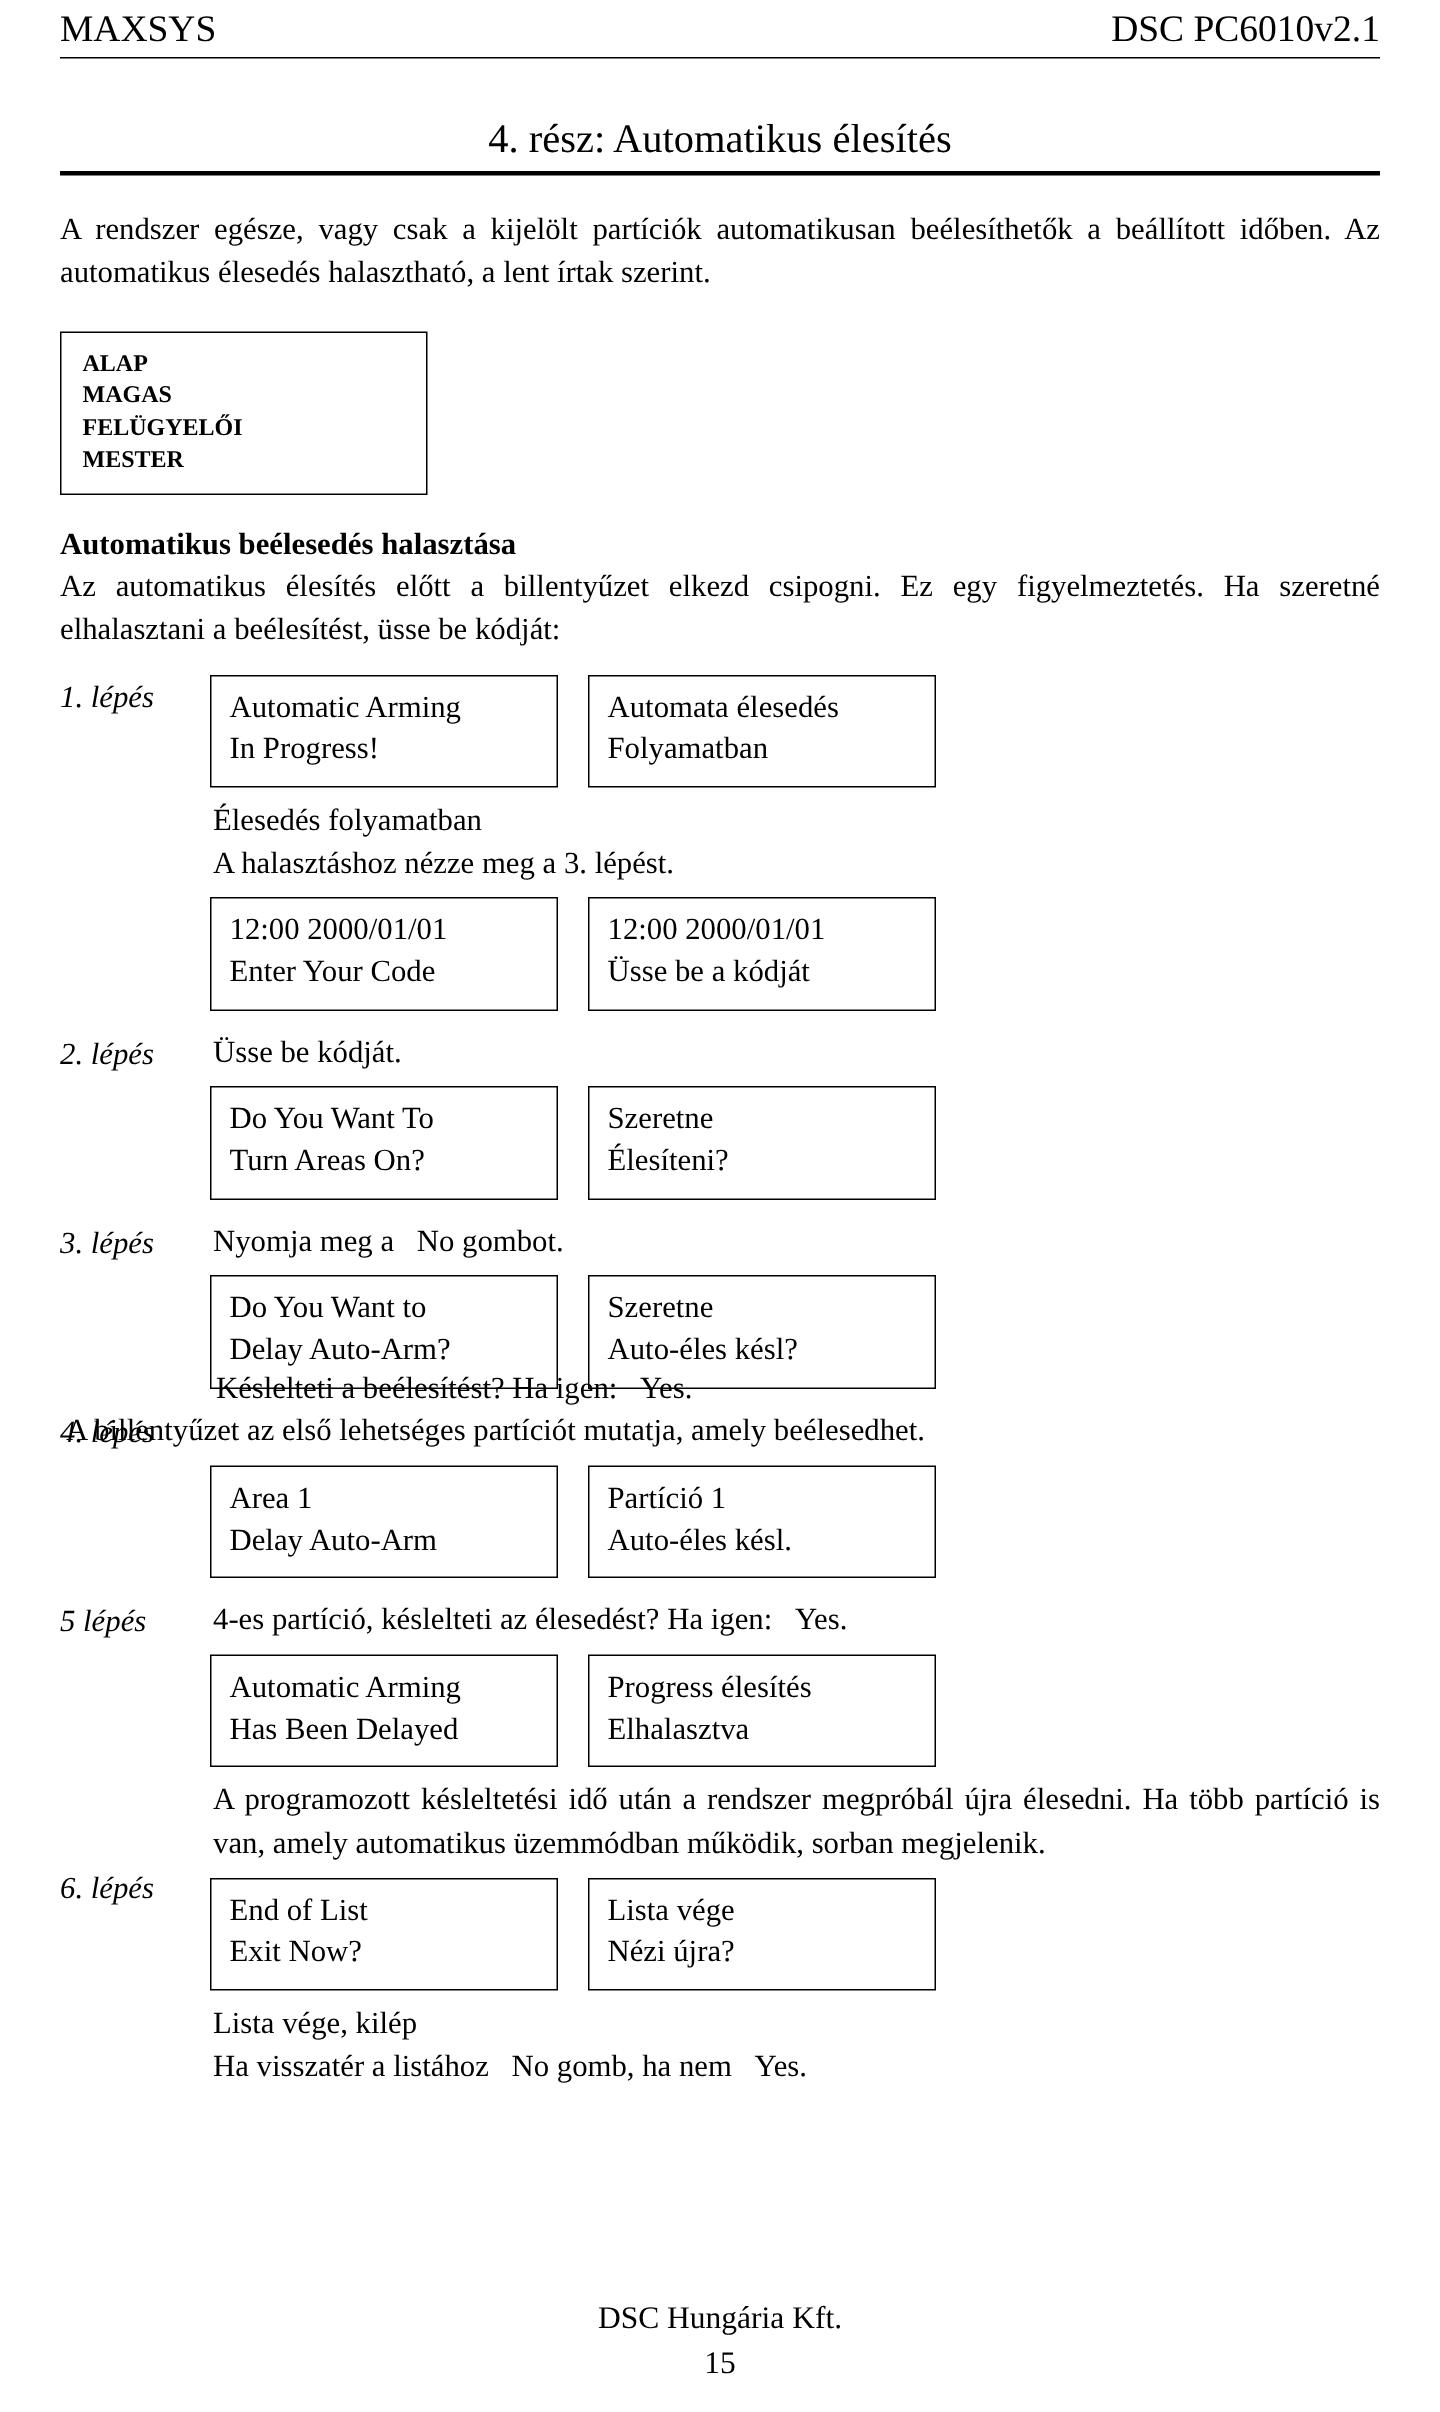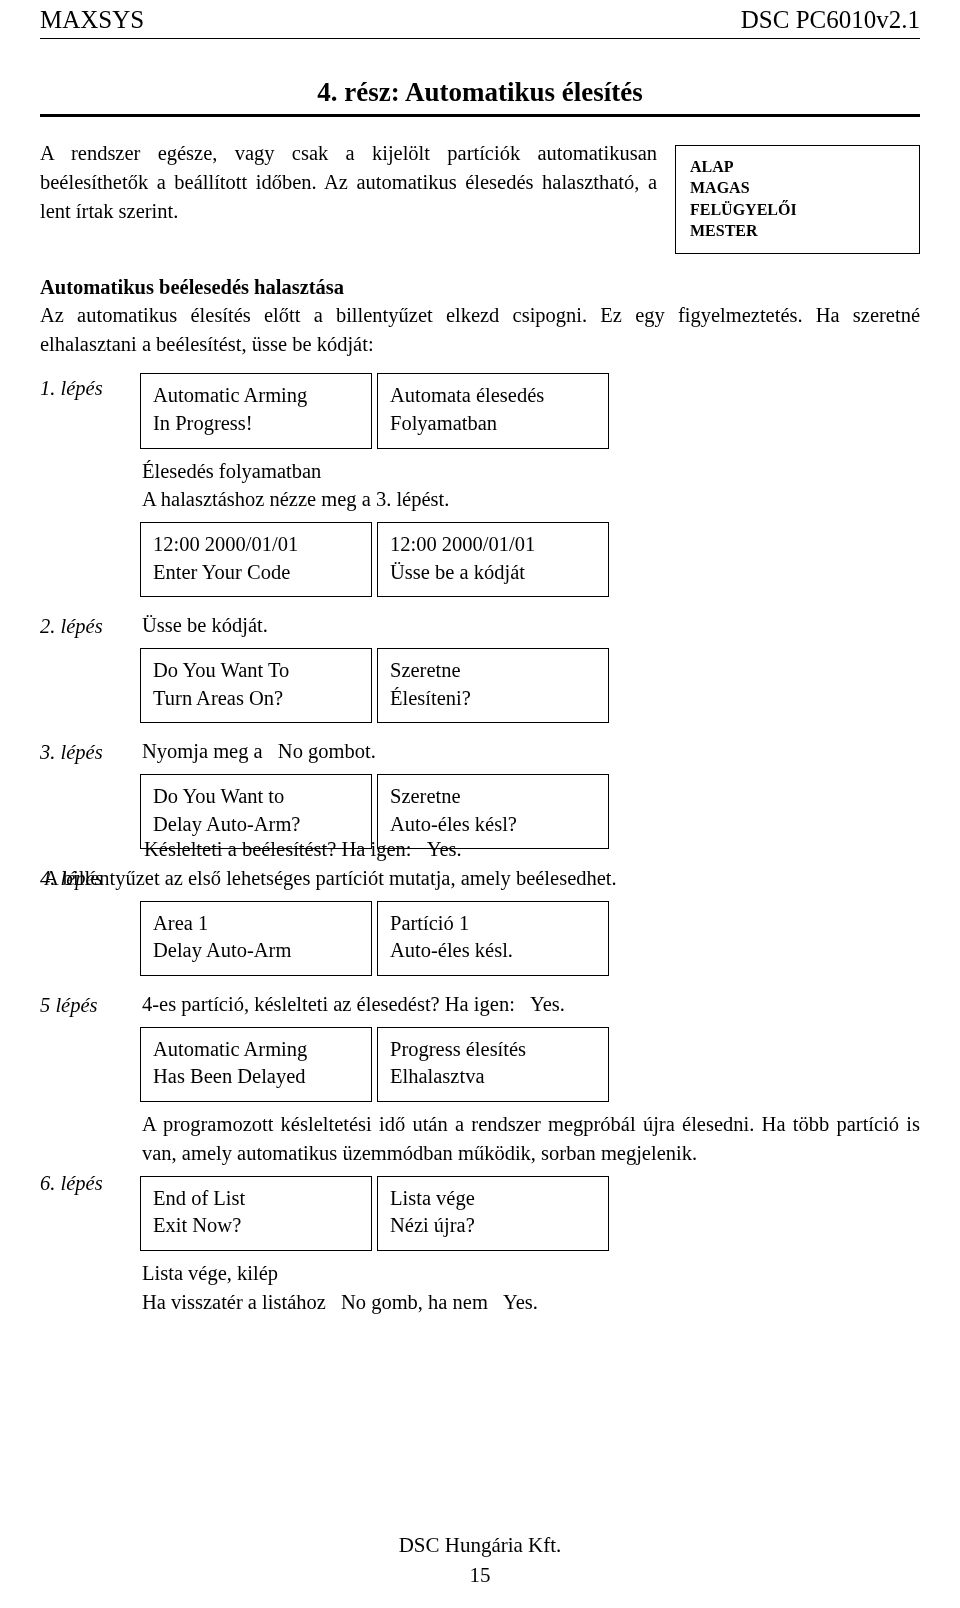--- a/index.html
+++ b/index.html
@@ -35,35 +35,36 @@
   .rule {
     border: 0;
     border-top: 1px solid #000;
     margin: 4px 0 0 0;
   }
 
   
   .chapter-title {
     text-align: center;
     font-size: 27px;
-    font-weight: bold;
+    font-weight: normal;
     margin-top: 38px;
     margin-bottom: 6px;
   }
   .title-rule {
     border: 0;
     border-top: 3px solid #000;
     margin: 0 0 22px 0;
   }
 
   
   .intro-wrap {
     display: flex;
     align-items: flex-start;
     gap: 18px;
+    flex-direction: column;
   }
   .intro-text {
     flex: 1 1 auto;
     font-size: 20.5px;
     line-height: 1.42;
     text-align: justify;
   }
   .level-box {
     flex: 0 0 auto;
     width: 215px;
@@ -101,21 +102,21 @@
     font-size: 20.5px;
     font-style: italic;
     padding-top: 4px;
     text-align: left;
   }
   .step-body {
     flex: 1 1 auto;
   }
   .lcd-pair {
     display: flex;
-    gap: 5px;
+    gap: 20px;
   }
   .lcd {
     width: 232px;
     box-sizing: border-box;
     border: 1.5px solid #000;
     padding: 8px 12px 10px 12px;
     font-size: 20.5px;
     line-height: 1.35;
     min-height: 62px;
   }

